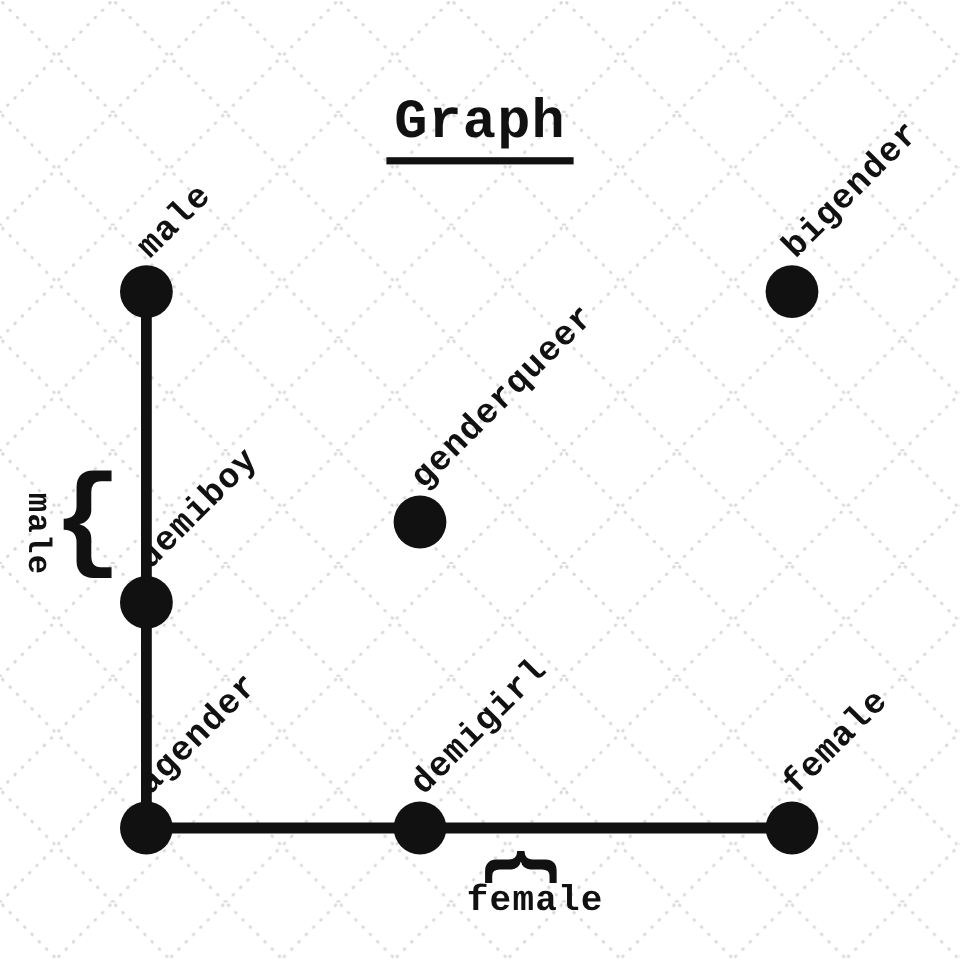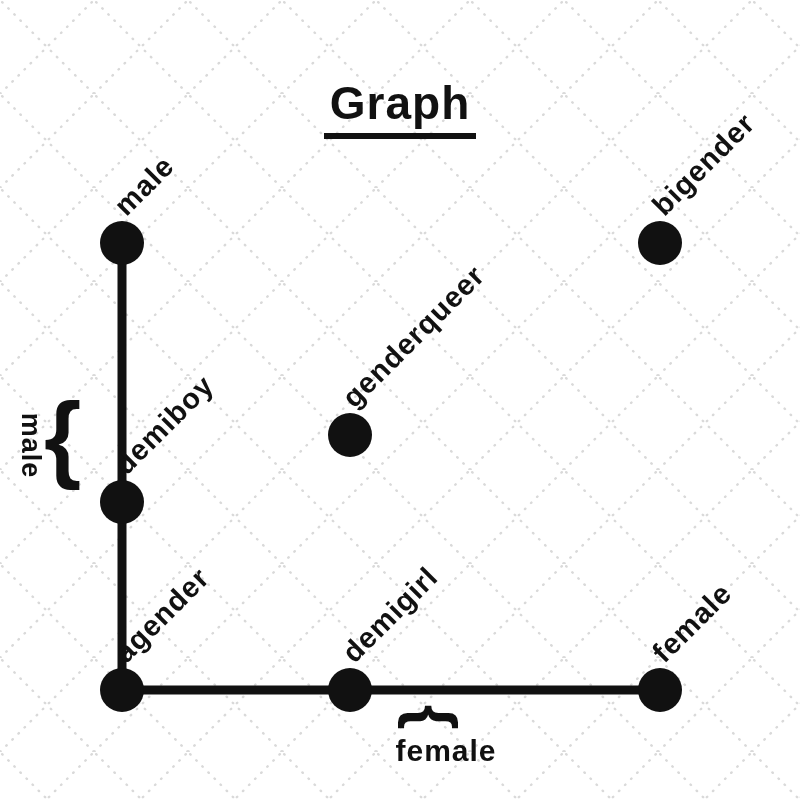--- a/index.html
+++ b/index.html
@@ -1,21 +1,21 @@
 <!DOCTYPE html>
 <html><head>
 <meta charset="utf-8">
 <style>
   html,body { margin:0; padding:0; background:#ffffff; }
   .canvas {
     position:relative;
     width:800px; height:800px;
     background:#ffffff;
     overflow:hidden;
-    font-family:Liberation Sans, sans-serif;
+    font-family:Liberation Mono, monospace;
     color:#111111;
   }
   .lattice {
     position:absolute; inset:0;
     width:800px; height:800px;
     pointer-events:none;
   }
   .graph-layer {
     position:absolute; inset:0;
     width:800px; height:800px;

